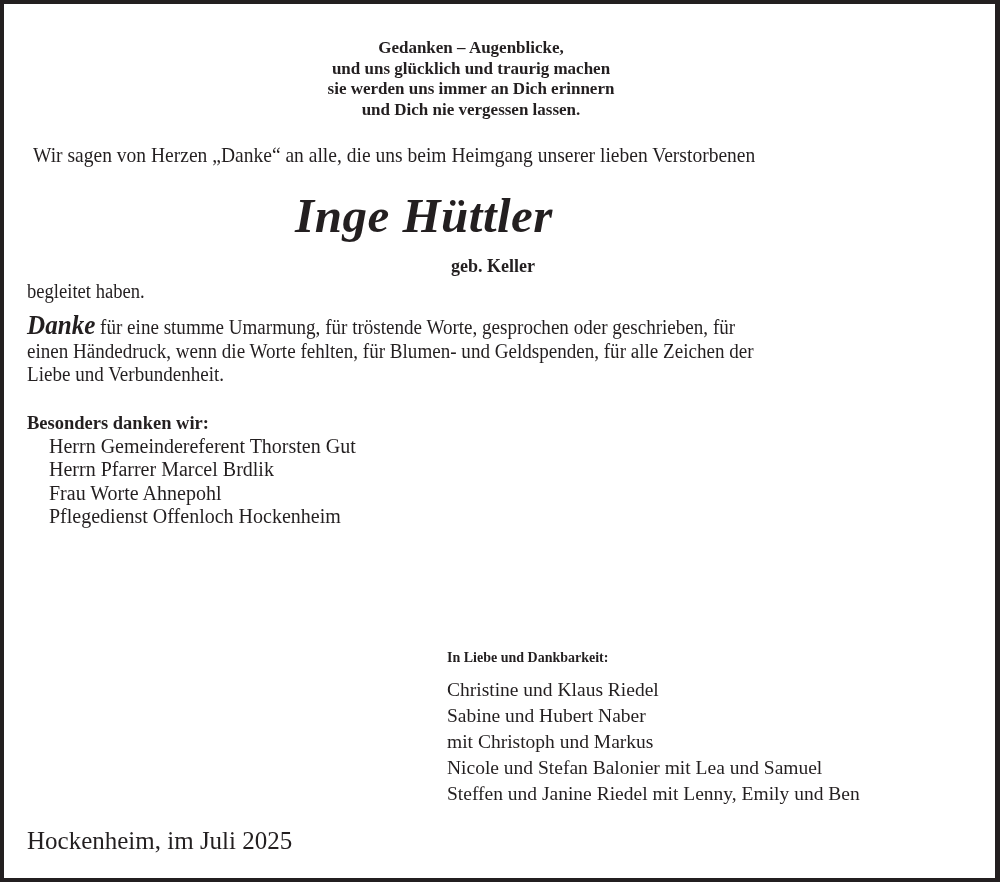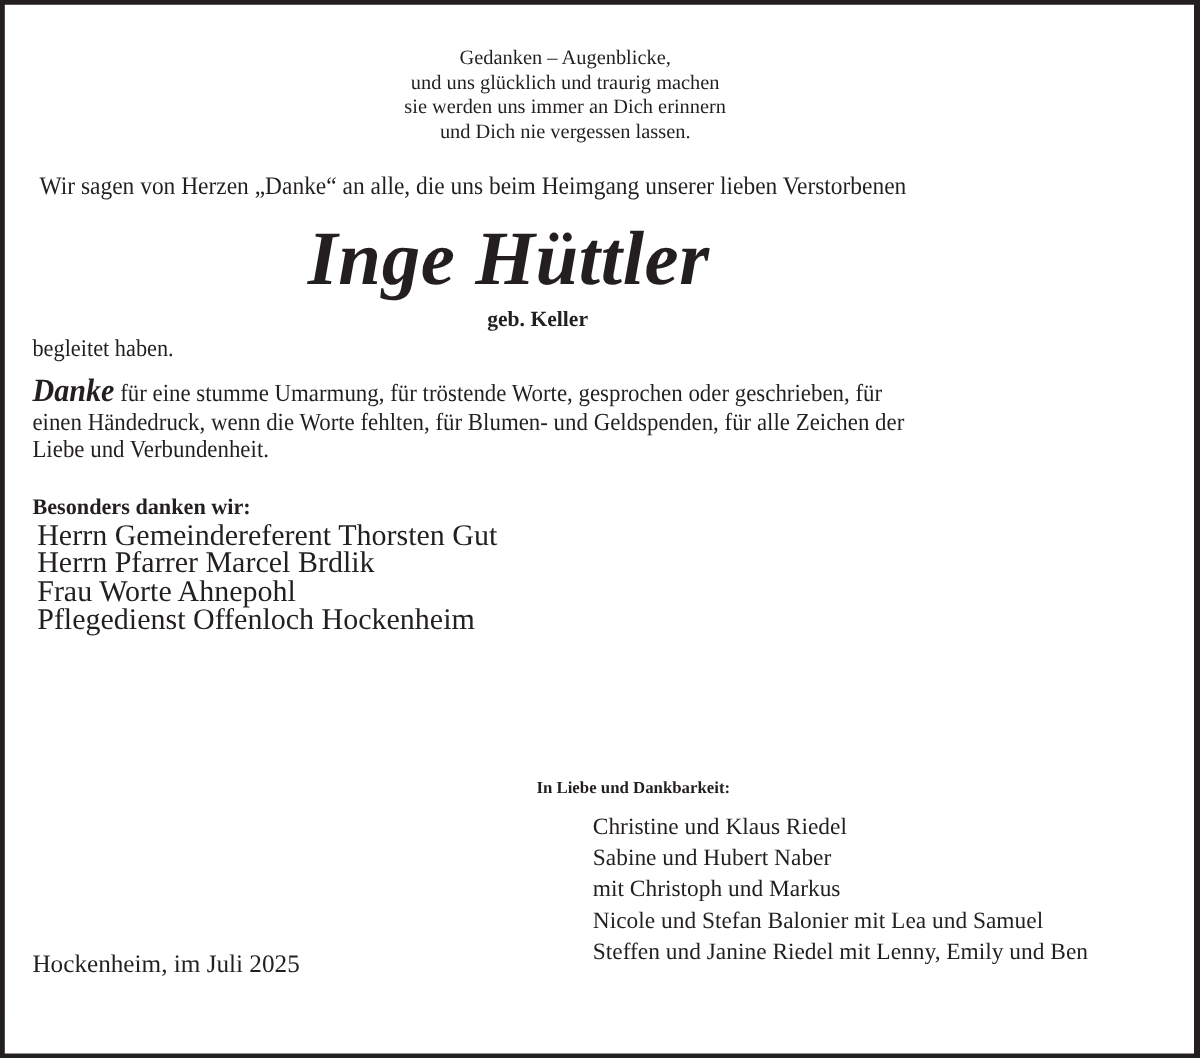--- a/index.html
+++ b/index.html
@@ -10,62 +10,62 @@
       border-top: 4px solid #231f20;
       border-left: 4px solid #231f20;
       border-right: 5px solid #231f20;
       border-bottom: 4px solid #231f20;
       background: #ffffff;
     }
     .serif { font-family: "Liberation Serif", "DejaVu Serif", serif; color: #231f20; }
     .abs { position: absolute; white-space: nowrap; }
     .poem {
       left: 0; width: 942px; top: 38px; text-align: center;
-      font-size: 17px; font-weight: normal; line-height: 20.5px;
+      font-size: 17px; font-weight: bold; line-height: 20.5px;
     }
     .poem div { display: block; }
     .intro {
       left: 33px; top: 142px; font-size: 21px; line-height: 26px;
       transform: scaleX(0.93); transform-origin: left top;
     }
     .name {
       left: 0; width: 848px; top: 186px; text-align: center;
-      font-size: 64px; font-weight: bold; font-style: italic; line-height: 60px;
+      font-size: 49px; font-weight: bold; font-style: italic; line-height: 60px;
       letter-spacing: 0.5px;
     }
     .maiden {
       left: 0; width: 896px; top: 255px; text-align: center;
-      font-size: 18px; font-weight: bold; line-height: 22px;
+      font-size: 18px; font-weight: bold; line-height: 22px; padding-left: 45px;
     }
     .accompanied {
       left: 27px; top: 279px; font-size: 20px; line-height: 24px;
       transform: scaleX(0.93); transform-origin: left top;
     }
     .thanks-para {
       left: 27px; top: 314px; width: 1010px; font-size: 20.5px; line-height: 23.5px;
       white-space: normal; transform: scaleX(0.93); transform-origin: left top;
     }
     .thanks-para .lead { font-size: 27px; font-weight: bold; font-style: italic; }
     .thanks-para div { white-space: nowrap; }
     .special-title {
       left: 27px; top: 412px; font-size: 18.5px; font-weight: bold; line-height: 23px;
     }
     .special-list {
-      left: 31px; top: 435px; font-size: 25px; line-height: 23.3px;
+      left: 49px; top: 435px; font-size: 20px; line-height: 23.3px;
     }
     .special-list div { white-space: nowrap; }
     .closing-title {
       left: 447px; top: 646px; font-size: 14px; font-weight: bold; line-height: 23px;
     }
     .signatories {
       left: 447px; top: 677px; font-size: 19.5px; line-height: 26px;
     }
-    .signatories div { white-space: nowrap; margin-left: 47px; }
+    .signatories div { white-space: nowrap; }
     .footer {
-      left: 27px; top: 791px; font-size: 21px; line-height: 24px;
+      left: 27px; top: 829px; font-size: 25px; line-height: 24px;
     }
   </style>
 </head>
 <body>
 
 <div class="frame"></div>
 
 <div class="abs serif poem">
   <div>Gedanken – Augenblicke,</div>
   <div>und uns glücklich und traurig machen</div>

